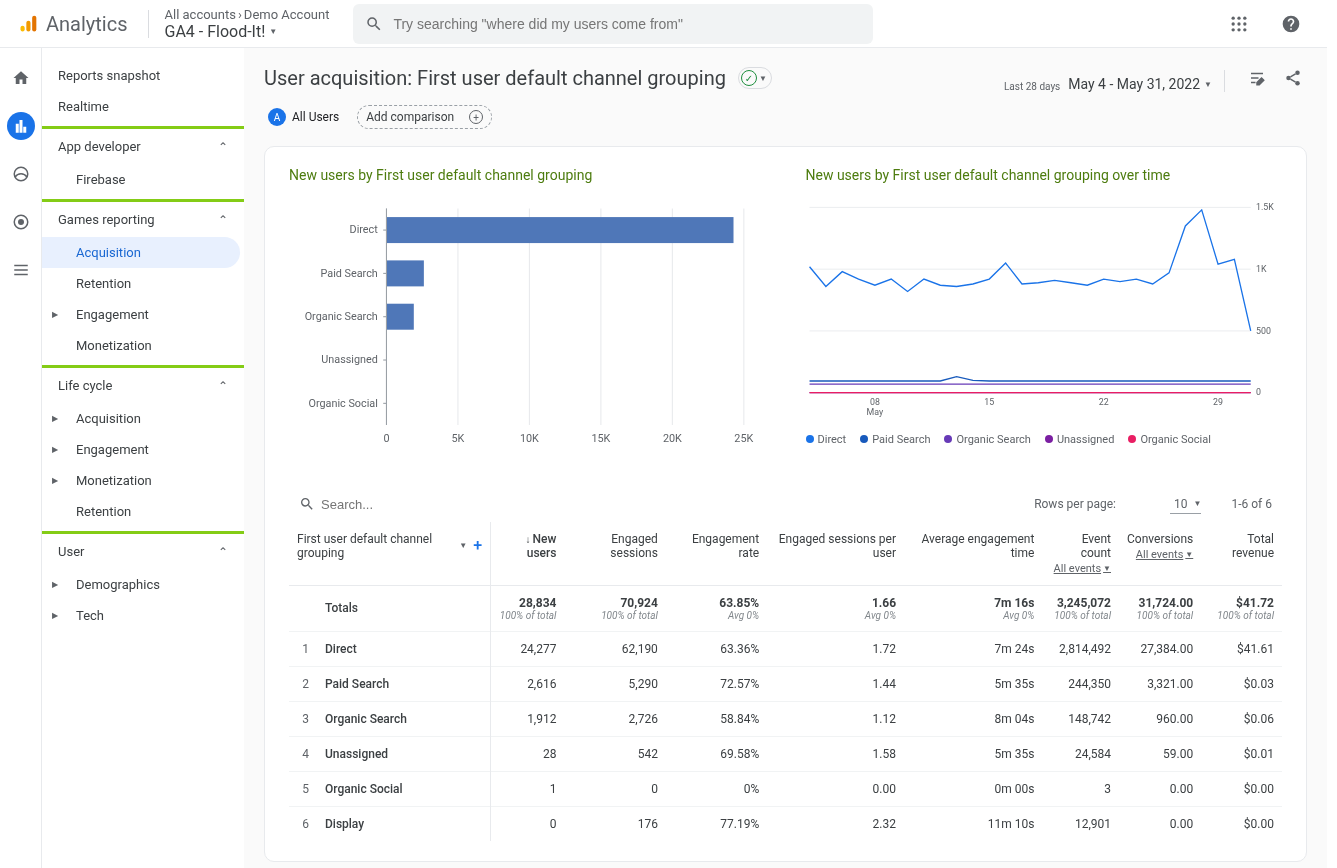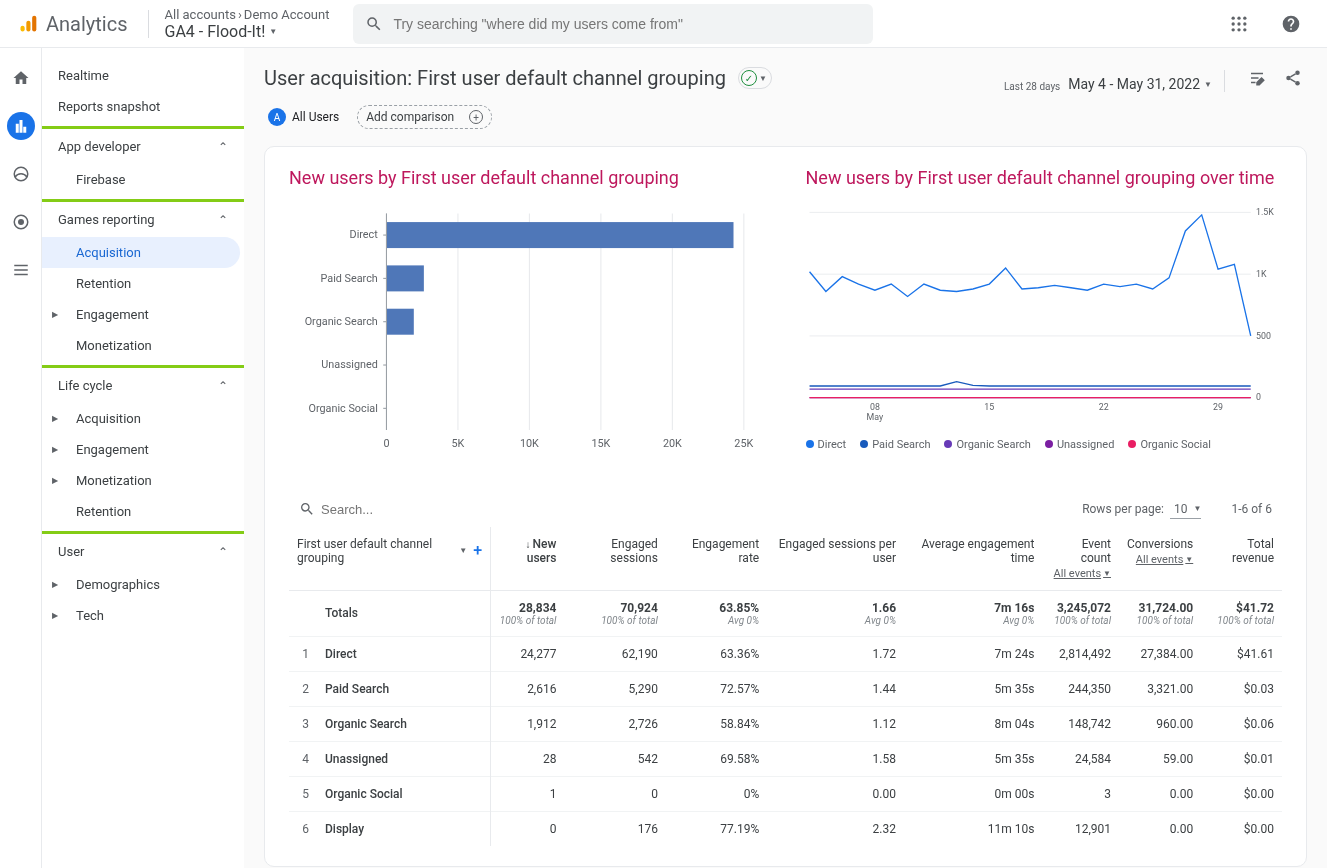--- a/index.html
+++ b/index.html
@@ -54,29 +54,29 @@
 
 .segment-row { display: flex; align-items: center; gap: 8px; margin-bottom: 16px; }
 .segment-chip { display: inline-flex; align-items: center; gap: 6px; padding: 4px 10px 4px 4px; border-radius: 14px; font-size: 12px; }
 .segment-chip .chip-avatar { width: 18px; height: 18px; border-radius: 50%; background: #1a73e8; color: #fff; font-size: 10px; display: flex; align-items: center; justify-content: center; }
 .add-comp { border: 1px dashed #9aa0a6; border-radius: 14px; padding: 4px 8px; font-size: 12px; color: #3c4043; display: inline-flex; gap: 15px; cursor: pointer; }
 .plus-circle { width: 14px; height: 14px; border: 1px solid #5f6368; border-radius: 50%; display: flex; align-items: center; justify-content: center; font-size: 10px; color: #5f6368; }
 
 .card { background: #fff; border: 1px solid #e8eaed; border-radius: 10px; padding: 20px 24px; }
 .charts-row { display: flex; gap: 40px; }
 .chart-col { flex: 1; }
-.chart-title { font-size: 18px; color: #be185d; margin-bottom: 20px; }
+.chart-title { font-size: 14px; color: #4d7c0f; margin-bottom: 20px; }
 svg.chart-svg { width: 100%; height: auto; }
 
 
 .table-toolbar { display: flex; align-items: center; padding: 8px 10px 0; margin-top: 10px; }
 .table-search { display: flex; align-items: center; gap: 6px; color: #5f6368; font-size: 13px; }
 .table-search input { border: none; outline: none; font-size: 13px; }
 .rows-per-page { margin-left: auto; display: flex; align-items: center; gap: 6px; font-size: 12px; color: #5f6368; }
-.rpp-select { border: none; border-bottom: 1px solid #9aa0a6; padding: 2px 14px 2px 4px; font-size: 12px; background: transparent; position: relative; }
+.rpp-select { border: none; border-bottom: 1px solid #9aa0a6; padding: 2px 14px 2px 4px; font-size: 12px; background: transparent; position: relative; margin-left: 48px; }
 .page-info { margin-left: 24px; font-size: 12px; color: #5f6368; }
 
 table.data { width: 100%; border-collapse: collapse; margin-top: 8px; }
 table.data th, table.data td { padding: 10px 8px; font-size: 12px; }
 table.data th { text-align: right; color: #3c4043; font-weight: 400; vertical-align: top; border-bottom: 1px solid #e8eaed; }
 table.data th.dim-col { text-align: left; }
 table.data th .sub { font-size: 11px; color: #5f6368; text-decoration: underline; display: inline-flex; align-items: center; gap: 2px; margin-top: 2px; }
 table.data th.sorted { font-weight: 500; }
 table.data td { text-align: right; color: #3c4043; border-top: 1px solid #f1f3f4; }
 table.data td.dim { text-align: left; font-weight: 500; }
@@ -171,22 +171,22 @@
           </svg>
         </div>
       <div class="rail-item">
           <svg width="18" height="18" viewBox="0 0 24 24" fill="currentColor">
             <path d="M3 5h18v2H3zM3 11h18v2H3zM3 17h18v2H3z"></path>
           </svg>
         </div>
     </div>
 
     <div class="sidebar">
+      <div class="sidebar-item">Reports snapshot</div>
       <div class="sidebar-item">Realtime</div>
-      <div class="sidebar-item">Reports snapshot</div>
 
       <div id="sidebar-sections">
           <div class="sidebar-section">
             <span class="label">App developer</span>
             <span class="chevron">⌃</span>
           </div>
           <div class="sidebar-sub">
             <span class="tri"></span>
             <span>Firebase</span>
           </div>

